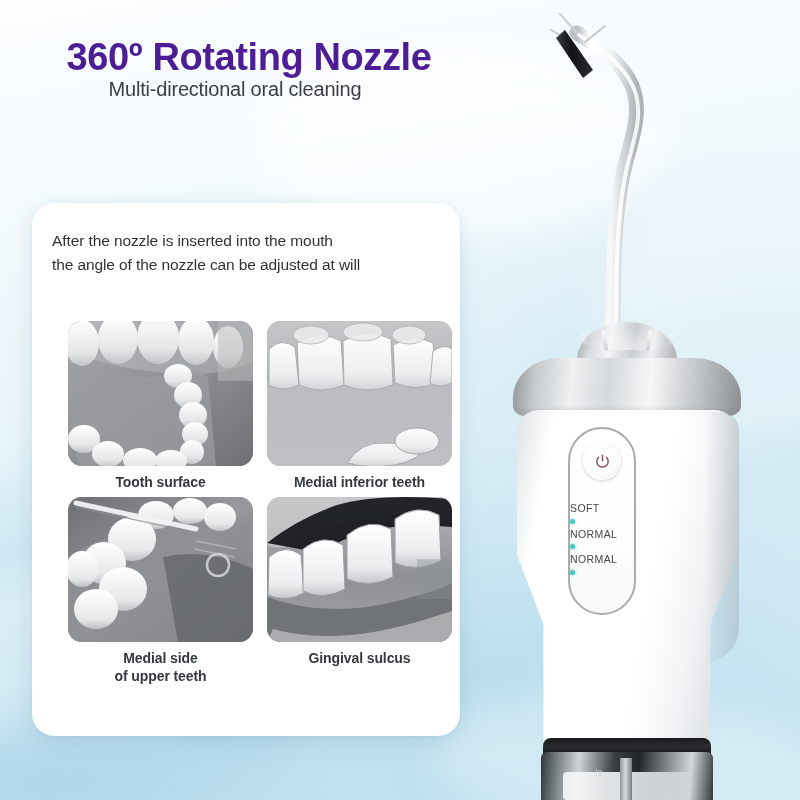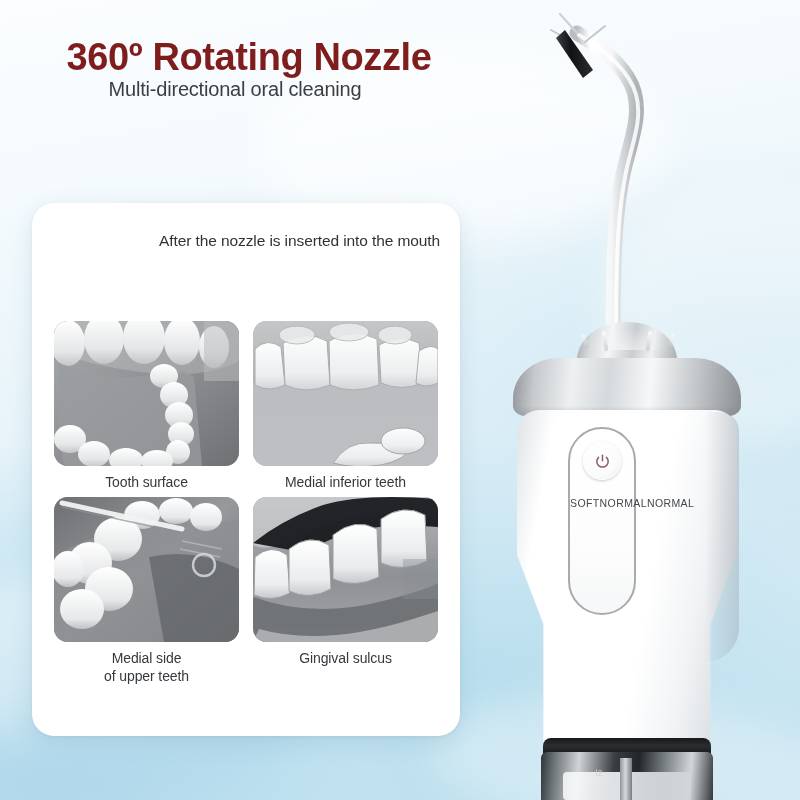--- a/index.html
+++ b/index.html
@@ -19,43 +19,43 @@
   .w1 { left:-120px; top:560px; width:420px; height:180px; background:rgba(255,255,255,.40); transform:rotate(-12deg); }
   .w2 { left:-60px;  top:690px; width:360px; height:120px; background:rgba(176,216,236,.45); transform:rotate(-8deg); }
   .w3 { left:430px;  top:700px; width:420px; height:140px; background:rgba(255,255,255,.30); transform:rotate(6deg); }
   .w4 { left:600px;  top:180px; width:300px; height:260px; background:rgba(255,255,255,.35); }
   .w5 { left:250px;  top:40px;  width:420px; height:200px; background:rgba(255,255,255,.55); }
 
   
   .heading { position:absolute; left:0; top:38px; width:470px; text-align:center; }
   .title {
     font-size:38px; font-weight:700; letter-spacing:-.4px;
-    color:#7f1d1d; line-height:1.05;
+    color:#4c1d95; line-height:1.05;
     text-shadow:0 1px 2px rgba(255,255,255,.9);
     padding-left:28px;
   }
   .subtitle {
     font-size:20px; color:#3b3f45; font-weight:400; letter-spacing:-.2px;
   }
 
   
   .card {
     position:absolute; left:32px; top:203px; width:428px; height:533px;
     background:#ffffff; border-radius:22px;
     box-shadow:0 6px 22px rgba(110,150,175,.20), 0 1px 3px rgba(110,150,175,.12);
   }
   .card-text {
-    padding:26px 20px 0 20px; text-align:right;
+    padding:26px 20px 0 20px; text-align:left;
     font-size:15.5px; line-height:1.55; color:#2f3338; letter-spacing:-.1px;
   }
   .card-text div { white-space:nowrap; }
 
   .grid {
-    position:absolute; left:22px; top:118px; width:384px;
-    display:grid; grid-template-columns:1fr 1fr; column-gap:14px; row-gap:6px;
+    position:absolute; left:36px; top:118px; width:384px;
+    display:grid; grid-template-columns:1fr 1fr; column-gap:14px; row-gap:6px;font-weight:bold;
   }
   .cell { display:flex; flex-direction:column; align-items:center; }
   .photo {
     width:185px; height:145px; border-radius:14px; overflow:hidden;
     position:relative; background:#8d8f91;
   }
   .photo svg { display:block; width:100%; height:100%; }
   .caption {
     margin-top:7px; font-size:14px; color:#35393e; text-align:center;
     line-height:1.3; letter-spacing:-.1px; min-height:18px;
@@ -117,21 +117,21 @@
     background:linear-gradient(180deg,#ffffff 0%,#fdfdfd 60%,#f6f7f8 100%);
     display:flex; flex-direction:column; align-items:center;
   }
   .power-btn {
     margin-top:13px; width:38px; height:38px; border-radius:50%;
     background:radial-gradient(circle at 38% 32%, #ffffff 0%, #fafbfb 60%, #e9ebec 100%);
     box-shadow:0 1px 3px rgba(130,136,140,.45), inset 0 0 0 1px rgba(255,255,255,.8);
     display:flex; align-items:center; justify-content:center;
   }
   .power-btn svg { width:17px; height:17px; }
-  .modes { margin-top:16px; width:100%; display:flex; flex-direction:row; align-items:flex-end; }
+  .modes { margin-top:23px; width:100%; display:flex; flex-direction:column; align-items:flex-start; }
   .mode-label { font-size:10.5px; color:#44484c; letter-spacing:.4px; line-height:1.1; }
   .led { width:5px; height:5px; border-radius:50%; background:#4fc8bb;
          box-shadow:0 0 3px rgba(79,200,187,.85); margin:4px 0 5px 0; }
 
   
   .tank-ring {
     position:absolute; left:88px; top:738px; width:168px; height:18px;
     background:linear-gradient(180deg,#17191b 0%,#2b2e31 45%,#121416 100%);
     border-radius:8px 8px 3px 3px;
   }
@@ -165,20 +165,21 @@
 
 <div class="heading">
   <div class="title">360º Rotating Nozzle</div>
   <div class="subtitle">Multi-directional oral cleaning</div>
 </div>
 
 <div class="card">
 
   <div class="card-text">
     <div>After the nozzle is inserted into the mouth</div>
+    <div>the angle of the nozzle can be adjusted at will</div>
   </div>
 
   <div class="grid">
 
     <div class="cell">
       <div class="photo">
         <svg viewBox="0 0 185 145" preserveAspectRatio="none">
           <defs>
             <linearGradient id="g1bg" x1="0" y1="0" x2="1" y2="1">
               <stop offset="0%" stop-color="#a8aaac"></stop>

